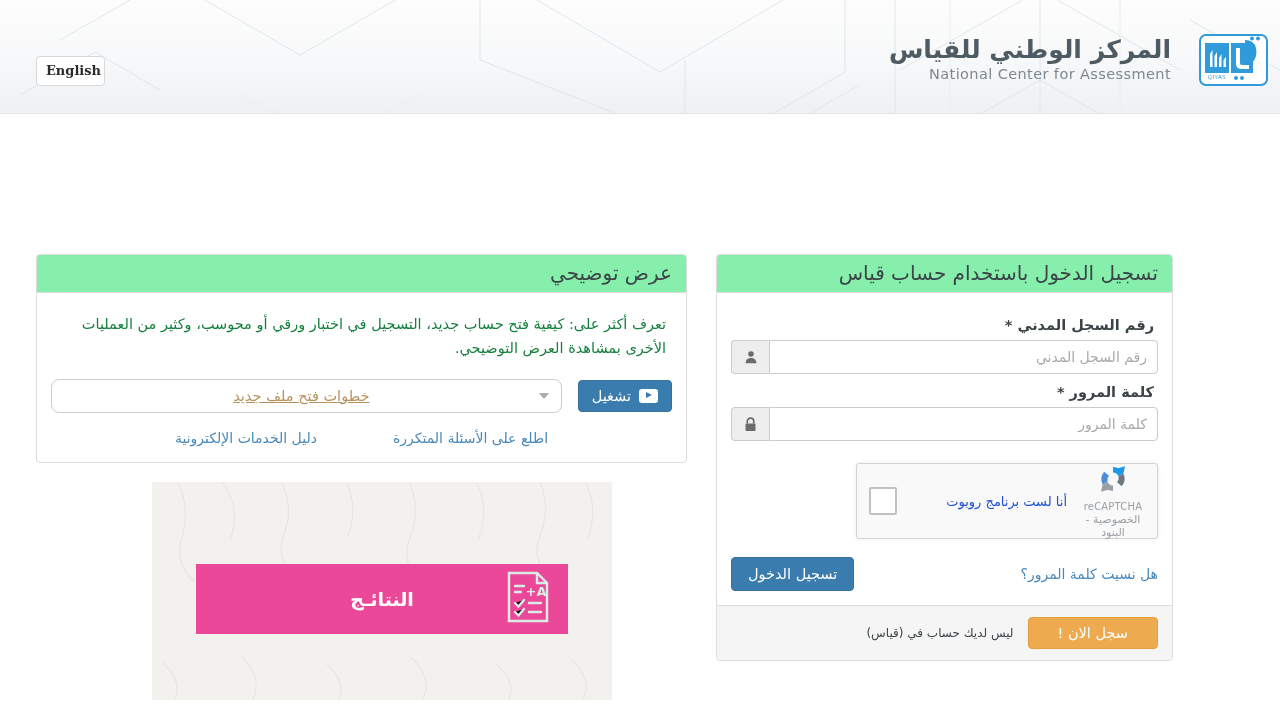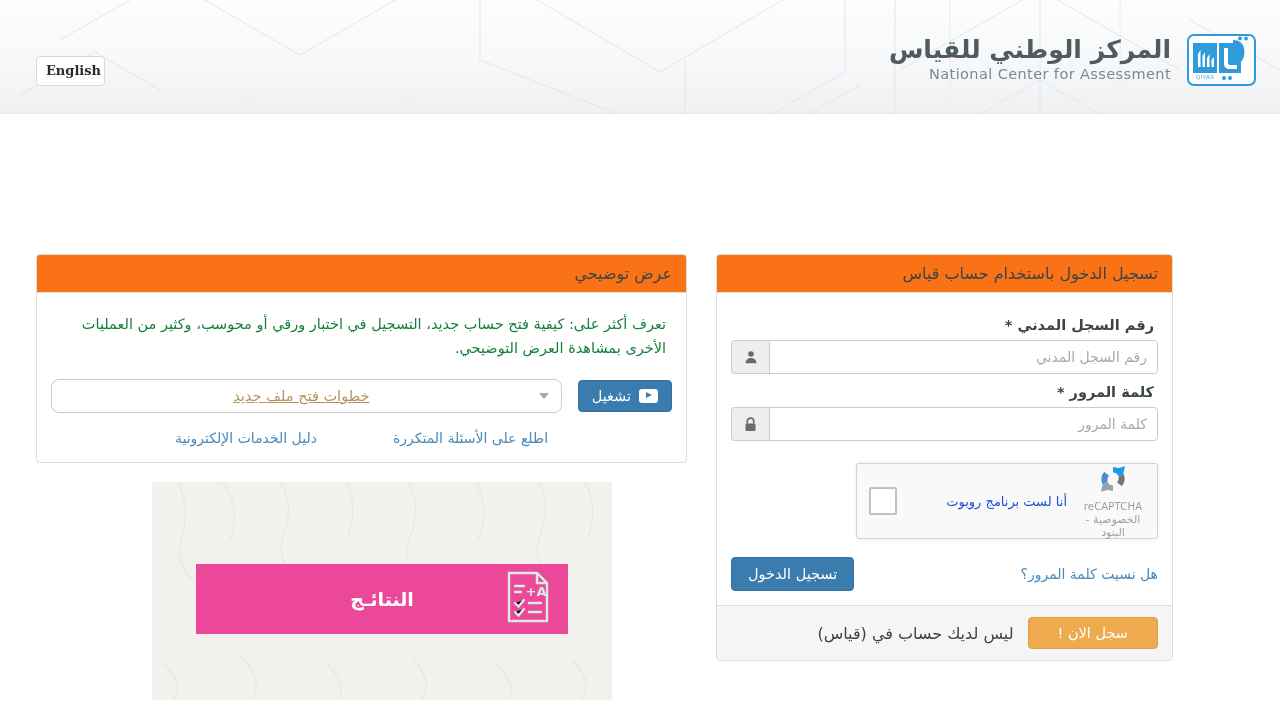--- a/index.html
+++ b/index.html
@@ -34,24 +34,24 @@
     font-weight: bold;
     font-size: 13px;
     color: #2b2b2b;
     line-height: 28px;
     text-align: center;
     cursor: pointer;
     padding-left: 6px;
   }
   .brand {
     position: absolute;
-    right: 24px; top: 34px;
-    display: flex;
-    align-items: center;
-    gap: 16px;
+    right: 12px; top: 34px;
+    display: flex;
+    align-items: center;
+    gap: 28px;
     direction: ltr;
   }
   .brand-text { text-align: right; direction: rtl; }
   .brand-ar {
     font-size: 25px;
     font-weight: bold;
     color: #4f5b63;
     letter-spacing: 0px;
     line-height: 1.15;
   }
@@ -78,27 +78,27 @@
     width: 1280px;
     padding-top: 25px;
   }
   .panel {
     position: absolute;
     background: #ffffff;
     border: 1px solid #dddddd;
     border-radius: 4px;
   }
   .panel-head {
-    background: #f97316;
+    background: #86efac;
     border-bottom: 1px solid #dddddd;
     border-radius: 3px 3px 0 0;
     height: 38px;
     line-height: 37px;
     padding: 0 14px;
-    font-size: 16px;
+    font-size: 20px;
     color: #3c4448;
   }
   .panel-body { padding: 14px; }
 
   
   #login-panel { right: 107px; top: 140px; width: 457px; }
   .field-label {
     font-size: 14.5px;
     font-weight: bold;
     color: #3c4448;
@@ -212,21 +212,21 @@
   .panel-foot {
     background: #f5f5f5;
     border-top: 1px solid #dddddd;
     border-radius: 0 0 3px 3px;
     padding: 11px 14px;
     display: flex;
     align-items: center;
     justify-content: flex-start;
     gap: 14px;
   }
-  .foot-text { font-size: 16px; color: #3c4448; }
+  .foot-text { font-size: 12px; color: #3c4448; }
   .btn-warning {
     background: #edaa4f;
     border: 1px solid #e4a03f;
     border-radius: 4px;
     color: #ffffff;
     font-family: "DejaVu Sans", "Liberation Sans", sans-serif;
     font-size: 14.5px;
     padding: 7px 29px;
     cursor: pointer;
   }

